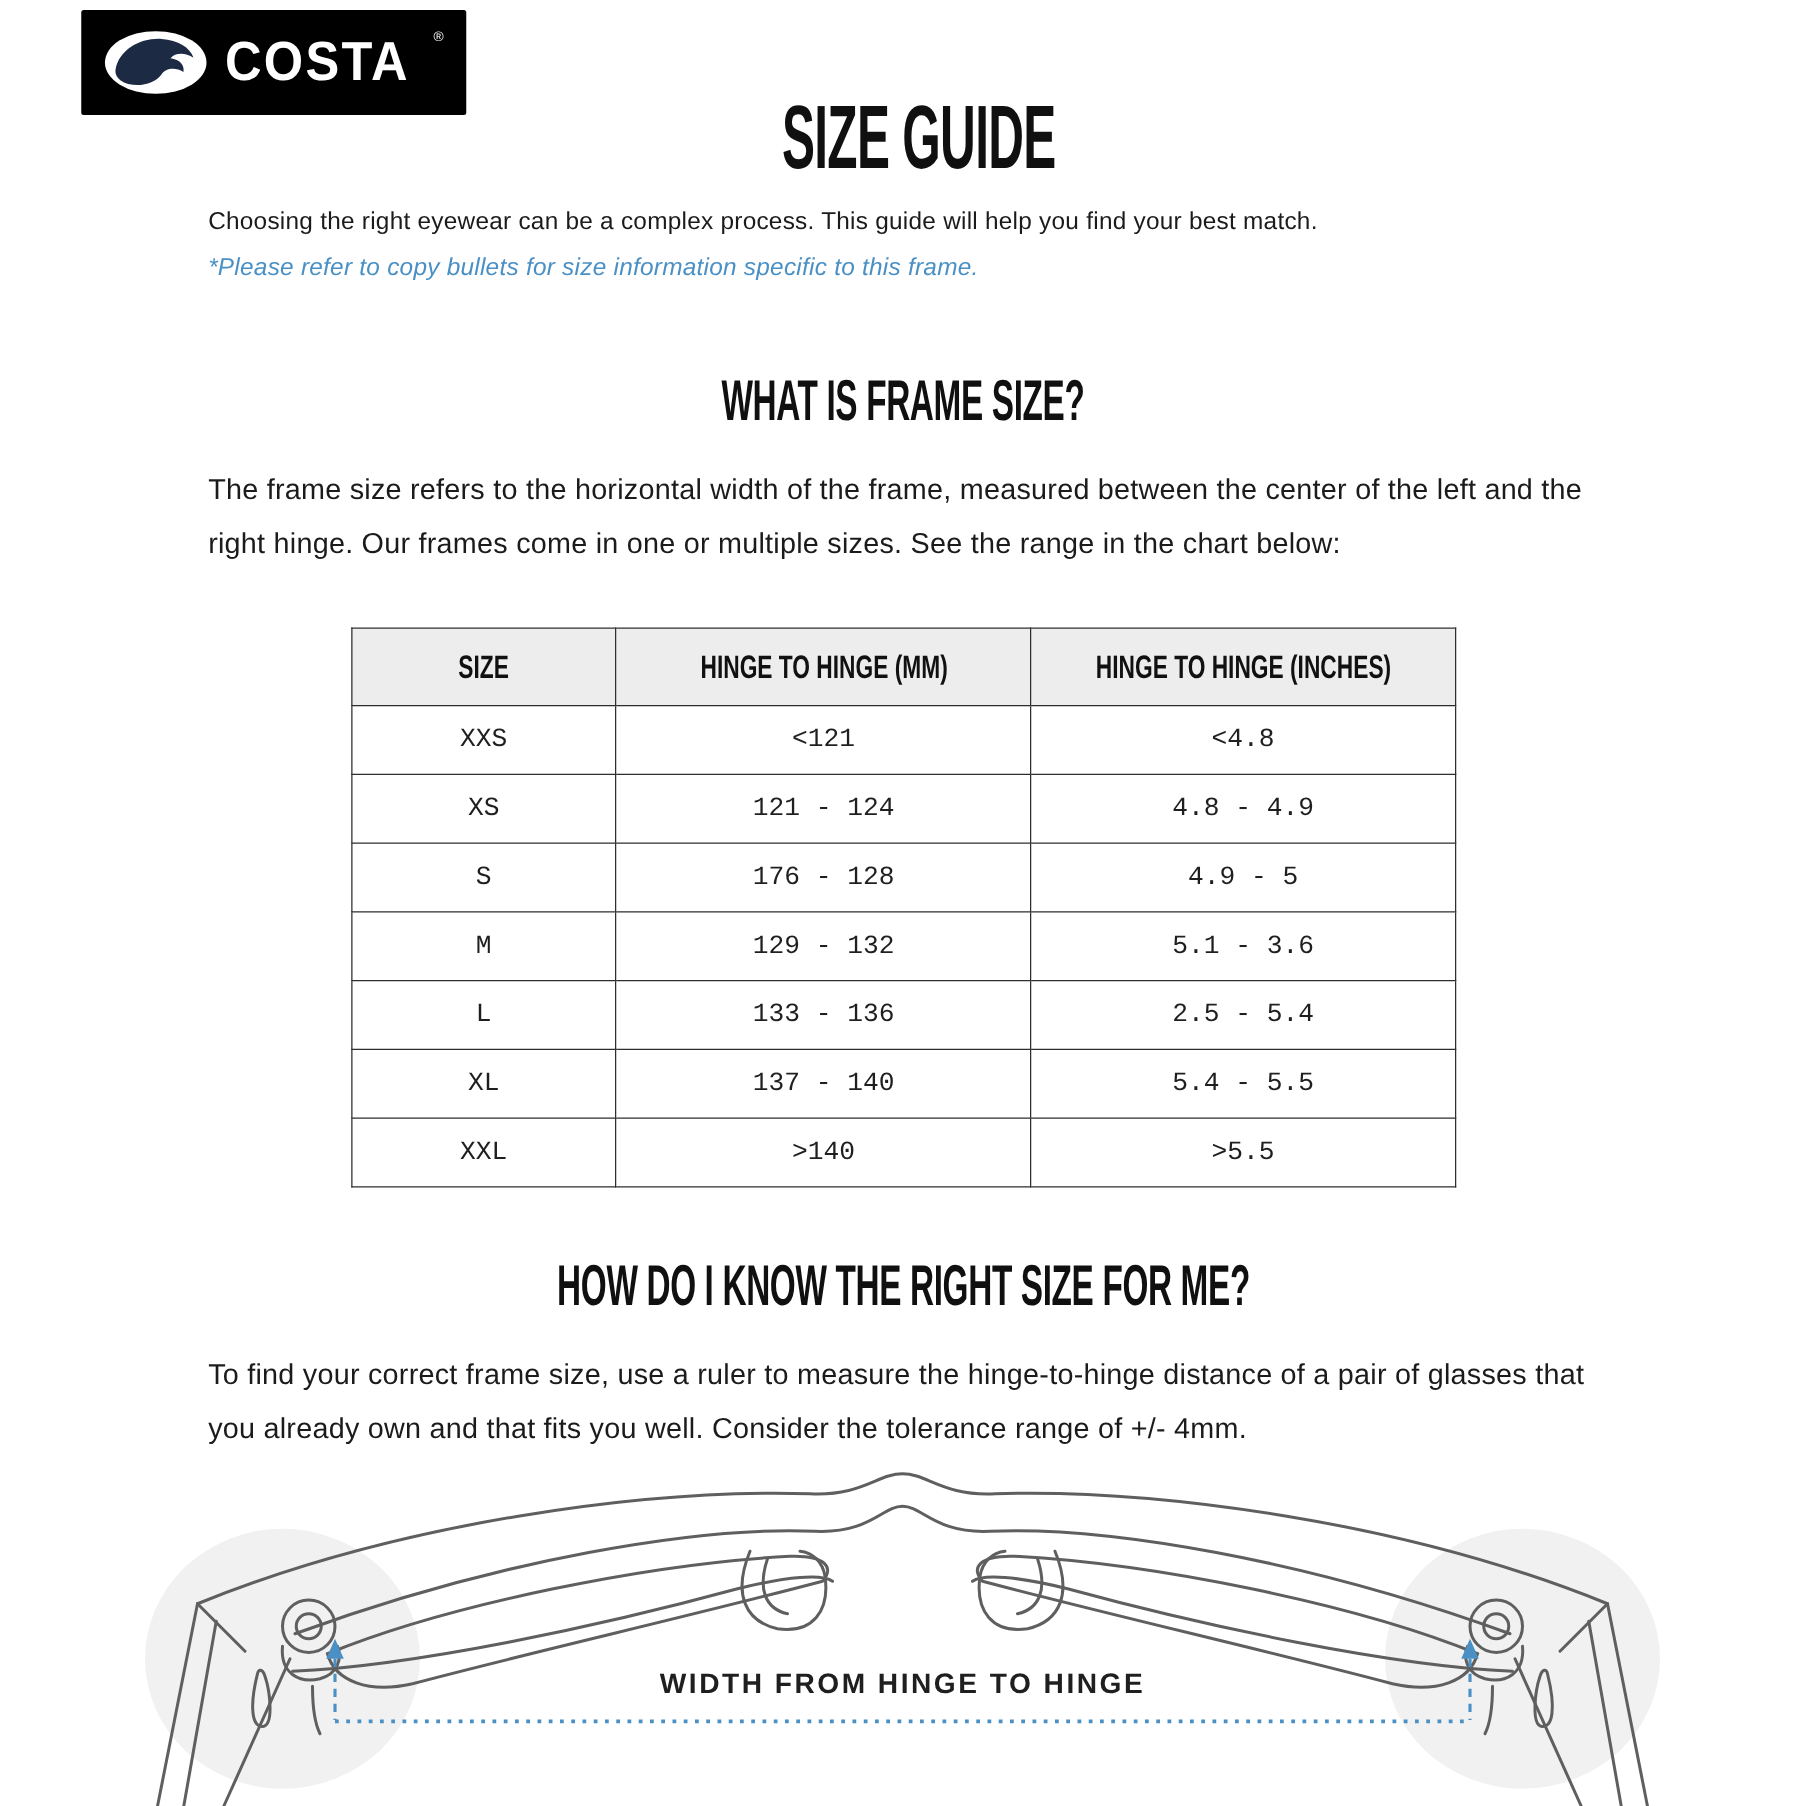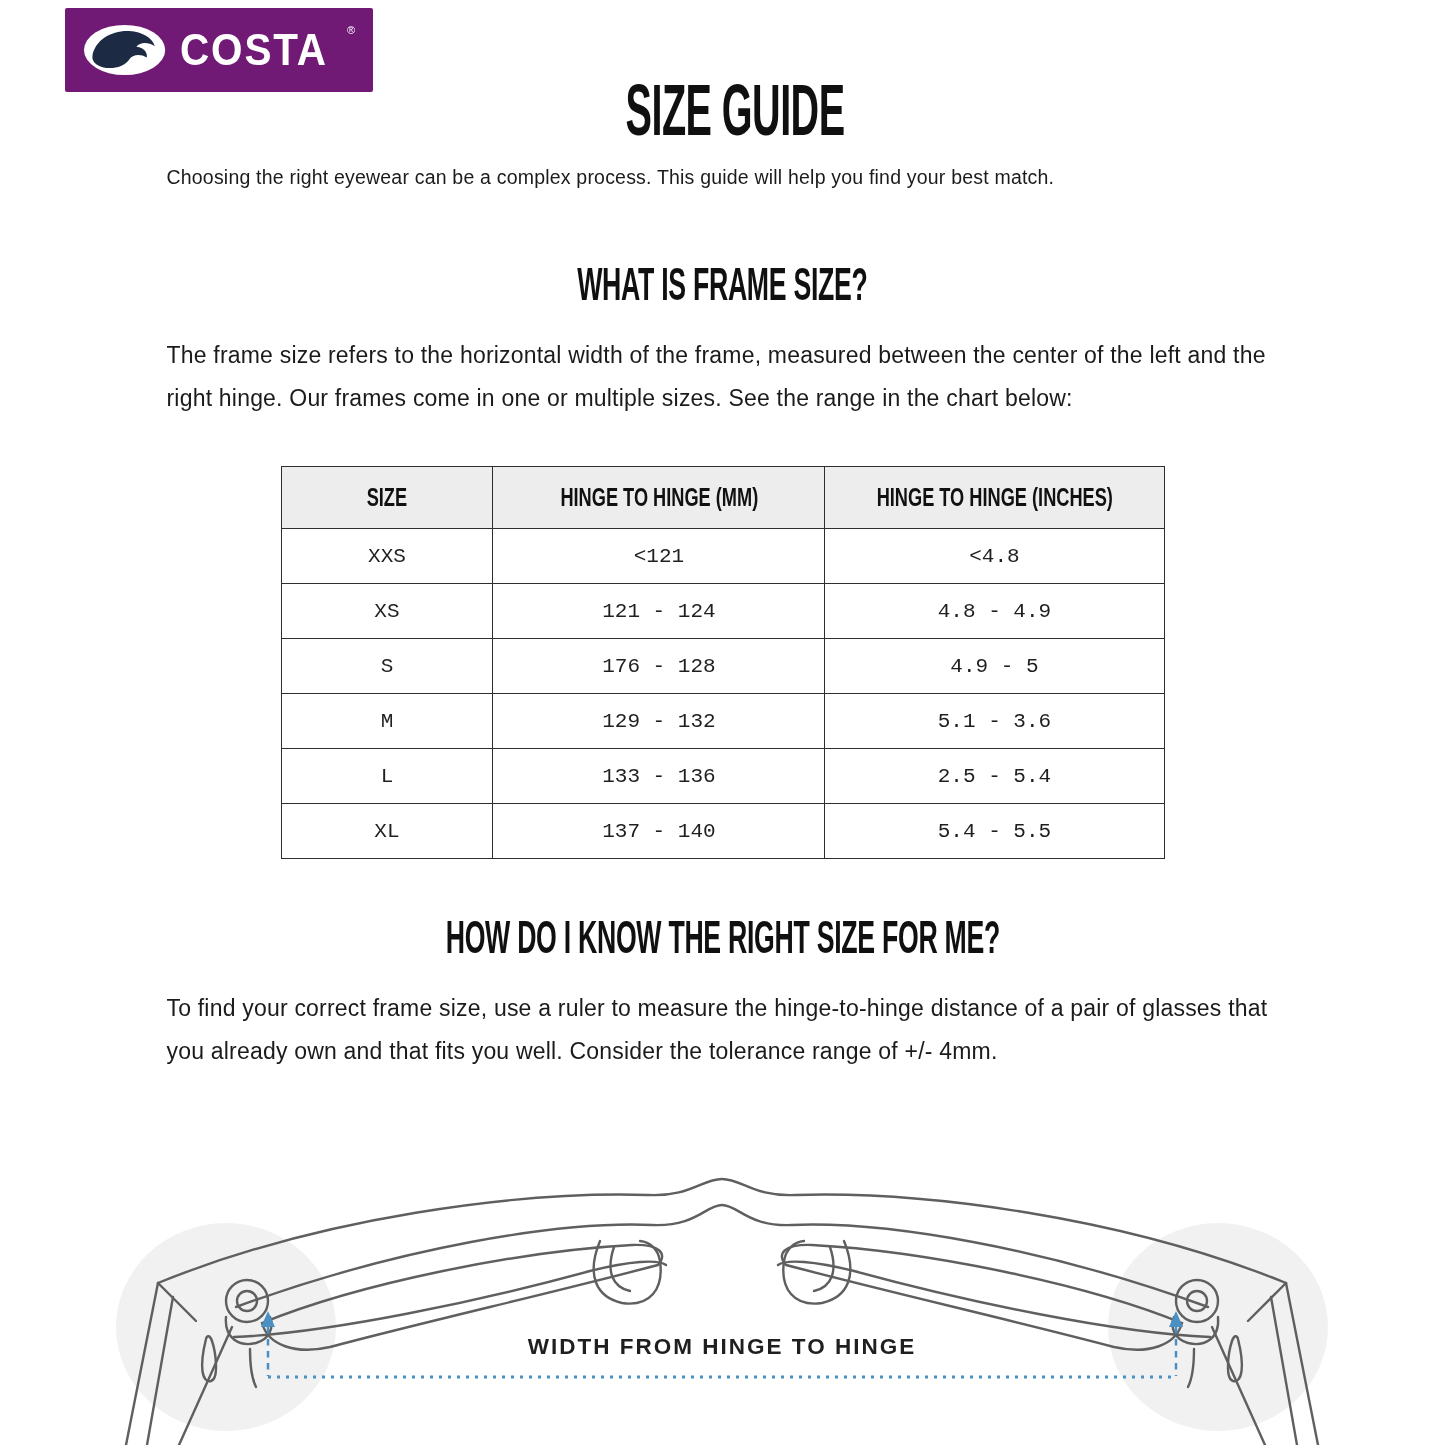--- a/index.html
+++ b/index.html
@@ -1,21 +1,21 @@
 <!DOCTYPE html>
 <html><head>
 <meta charset="utf-8">
 <style>
   * { margin:0; padding:0; box-sizing:border-box; }
   html,body { width:1445px; height:1445px; background:#ffffff; overflow:hidden;
               font-family:"Liberation Sans", sans-serif; color:#1b1b1b; position:relative; }
 
   
   .logo-box { position:absolute; left:65px; top:8px; width:308px; height:84px;
-              background:#701a75; border-radius:2px; display:flex; align-items:center;
+              background:#000000; border-radius:2px; display:flex; align-items:center;
               padding:0 18px; gap:14px; }
   .logo-text { color:#ffffff; font-weight:bold; font-size:44px; letter-spacing:2px;
                display:inline-block; transform:scaleX(.92); transform-origin:left center; }
   .logo-reg { color:#ffffff; font-size:11px; align-self:flex-start; margin-top:16px; margin-left:-8px; }
 
   
   h1, h2 { text-align:center; color:#101010; font-weight:bold; }
   .cond  { display:inline-block; transform:scaleX(.55); white-space:nowrap; letter-spacing:-1px; }
   .cond2 { display:inline-block; transform:scaleX(.58); white-space:nowrap; letter-spacing:-0.5px; }
   h1 { margin-top:70px; font-size:72px; line-height:80px;padding-left:25px; }
@@ -54,20 +54,21 @@
                              C 60.5 32.5 52 34 49 39 C 42 49 24 51 14 44 C 10.5 41 9.5 38 10 35 Z"></path>
   </svg>
   <span class="logo-text">COSTA</span>
   <span class="logo-reg">®</span>
 </div>
 
 <h1><span class="cond">SIZE GUIDE</span></h1>
 
 <div class="content-col">
   <p class="intro">Choosing the right eyewear can be a complex process. This guide will help you find your best match.</p>
+  <p class="note">*Please refer to copy bullets for size information specific to this frame.</p>
 </div>
 
 <h2 id="h-frame-size">
   <span class="cond2">WHAT IS FRAME SIZE?</span>
 </h2>
 <div class="content-col">
   <p class="body-text">The frame size refers to the horizontal width of the frame, measured between the center of the left and the right hinge. Our frames come in one or multiple sizes. See the range in the chart below:</p>
 </div>
 
 <table>
@@ -106,20 +107,25 @@
     </tr>
     <tr>
       <td>L</td>
       <td>133 - 136</td>
       <td>2.5 - 5.4</td>
     </tr>
     <tr>
       <td>XL</td>
       <td>137 - 140</td>
       <td>5.4 - 5.5</td>
+    </tr>
+    <tr>
+      <td>XXL</td>
+      <td>&gt;140</td>
+      <td>&gt;5.5</td>
     </tr>
   </tbody>
 </table>
 
 <h2 id="h-right-size">
   <span class="cond2">HOW DO I KNOW THE RIGHT SIZE FOR ME?</span>
 </h2>
 <div class="content-col">
   <p class="body-text">To find your correct frame size, use a ruler to measure the hinge-to-hinge distance of a pair of glasses that you already own and that fits you well. Consider the tolerance range of +/- 4mm.</p>
 </div>

